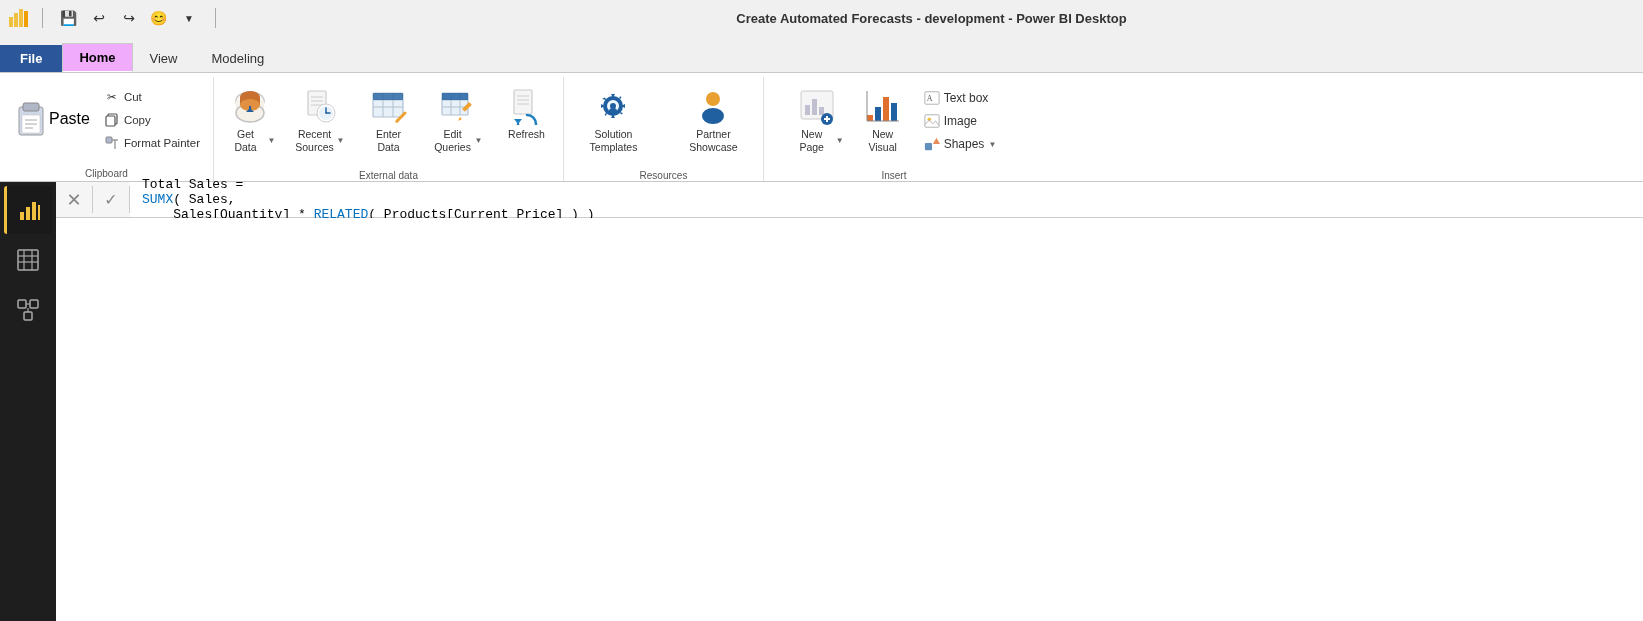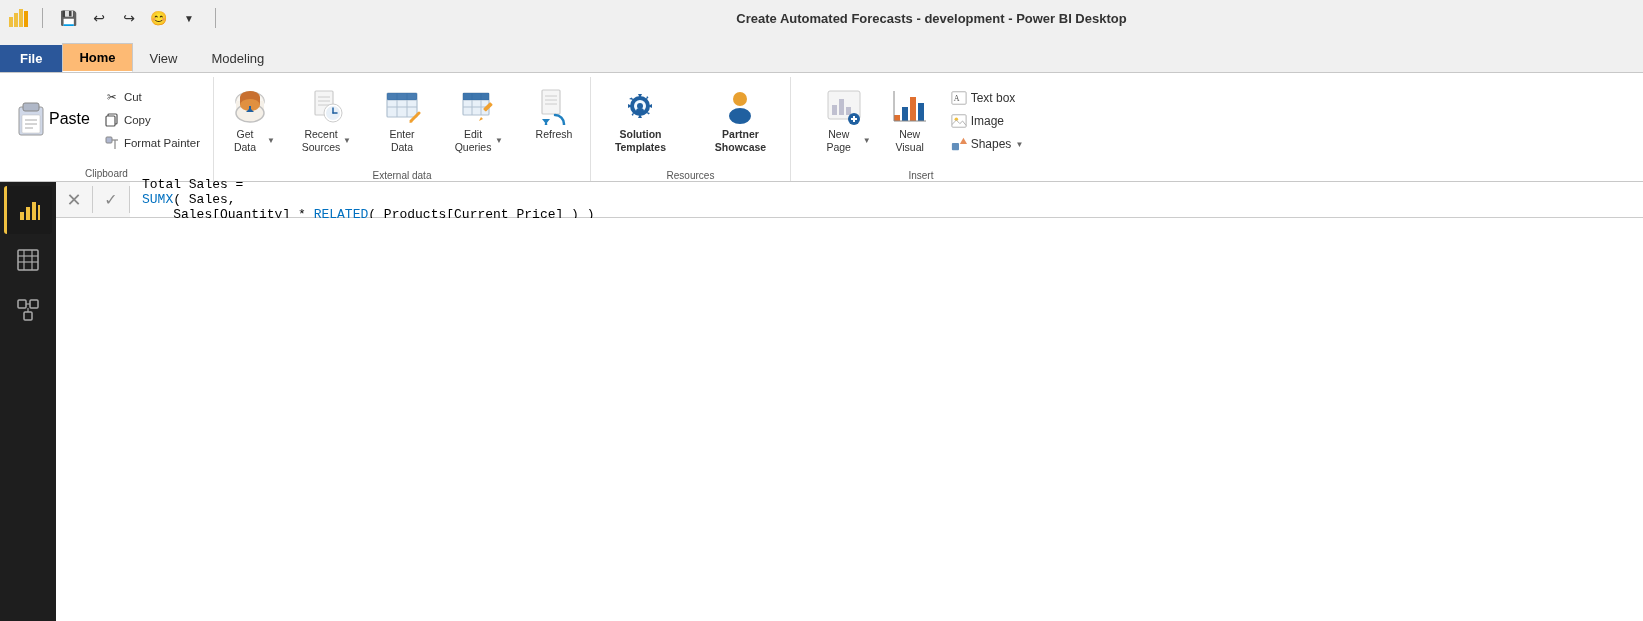--- a/index.html
+++ b/index.html
@@ -35,21 +35,21 @@
     
     .ribbon-tabs {
       display: flex; align-items: flex-end; background: #f0f0f0; padding: 0 4px 0 0; height: 36px;
     }
     .ribbon-tab {
       padding: 6px 16px; font-size: 13px; cursor: pointer; color: #333;
       border: 1px solid transparent; border-bottom: none; background: transparent;
       position: relative;
     }
     .ribbon-tab.active {
-      background: #fdba74; border-color: #c8c8c8; border-bottom: 1px solid #fff;
+      background: #f0abfc; border-color: #c8c8c8; border-bottom: 1px solid #fff;
       font-weight: 600; color: #000; z-index: 2;
     }
     .ribbon-tab.file-tab {
       background: #2b579a; color: #fff; font-weight: 600; padding: 6px 20px;
       border: none;
     }
 
     
     .ribbon {
       background: #fff; border-bottom: 1px solid #c8c8c8;
@@ -227,21 +227,21 @@
             </svg>
           </span>
           <span>Format Painter</span>
         </div>
       </div>
     </div>
     <div class="ribbon-group-label">Clipboard</div>
   </div>
 
   <div class="ribbon-group" style="min-width:350px;">
-    <div class="ribbon-group-content" style="gap:20px;">
+    <div class="ribbon-group-content" style="gap:13px;">
 
       <div class="ribbon-btn-large">
         <div class="icon-area">
           <svg width="38" height="38" viewBox="0 0 38 38">
             <ellipse cx="19" cy="14" rx="14" ry="9" fill="none" stroke="#c0c0c0" stroke-width="1.5"></ellipse>
             <ellipse cx="19" cy="14" rx="14" ry="9" fill="#f5f0e8" opacity="0.6"></ellipse>
 
             <rect x="5" y="14" width="28" height="12" fill="#f5f0e8" stroke="none"></rect>
             <ellipse cx="19" cy="26" rx="14" ry="9" fill="#f5f0e8" stroke="#c0c0c0" stroke-width="1.5"></ellipse>
 
@@ -334,21 +334,21 @@
           </svg>
         </div>
         <span class="btn-label">Refresh</span>
       </div>
 
     </div>
     <div class="ribbon-group-label">External data</div>
   </div>
 
   <div class="ribbon-group" style="min-width:200px;">
-    <div class="ribbon-group-content" style="gap:32px;font-weight:bold;">
+    <div class="ribbon-group-content" style="gap:32px;">
 
       <div class="ribbon-btn-large" style="width:68px;">
         <div class="icon-area">
           <svg width="40" height="40" viewBox="0 0 40 40">
 
             <path d="M20 12 L22 8 L18 8 Z M20 28 L22 32 L18 32 Z M12 20 L8 22 L8 18 Z M28 20 L32 22 L32 18 Z M14.3 14.3 L11.5 11.5 L9 13 Z M25.7 25.7 L28.5 28.5 L30 27 Z M14.3 25.7 L11.5 28.5 L13 30 Z M25.7 14.3 L28.5 11.5 L27 10 Z" fill="#2060a0"></path>
             <circle cx="20" cy="20" r="10" fill="#2060a0"></circle>
             <circle cx="20" cy="20" r="6" fill="#f0f8ff"></circle>
 
             <circle cx="20" cy="20" r="3" fill="#2060a0"></circle>

